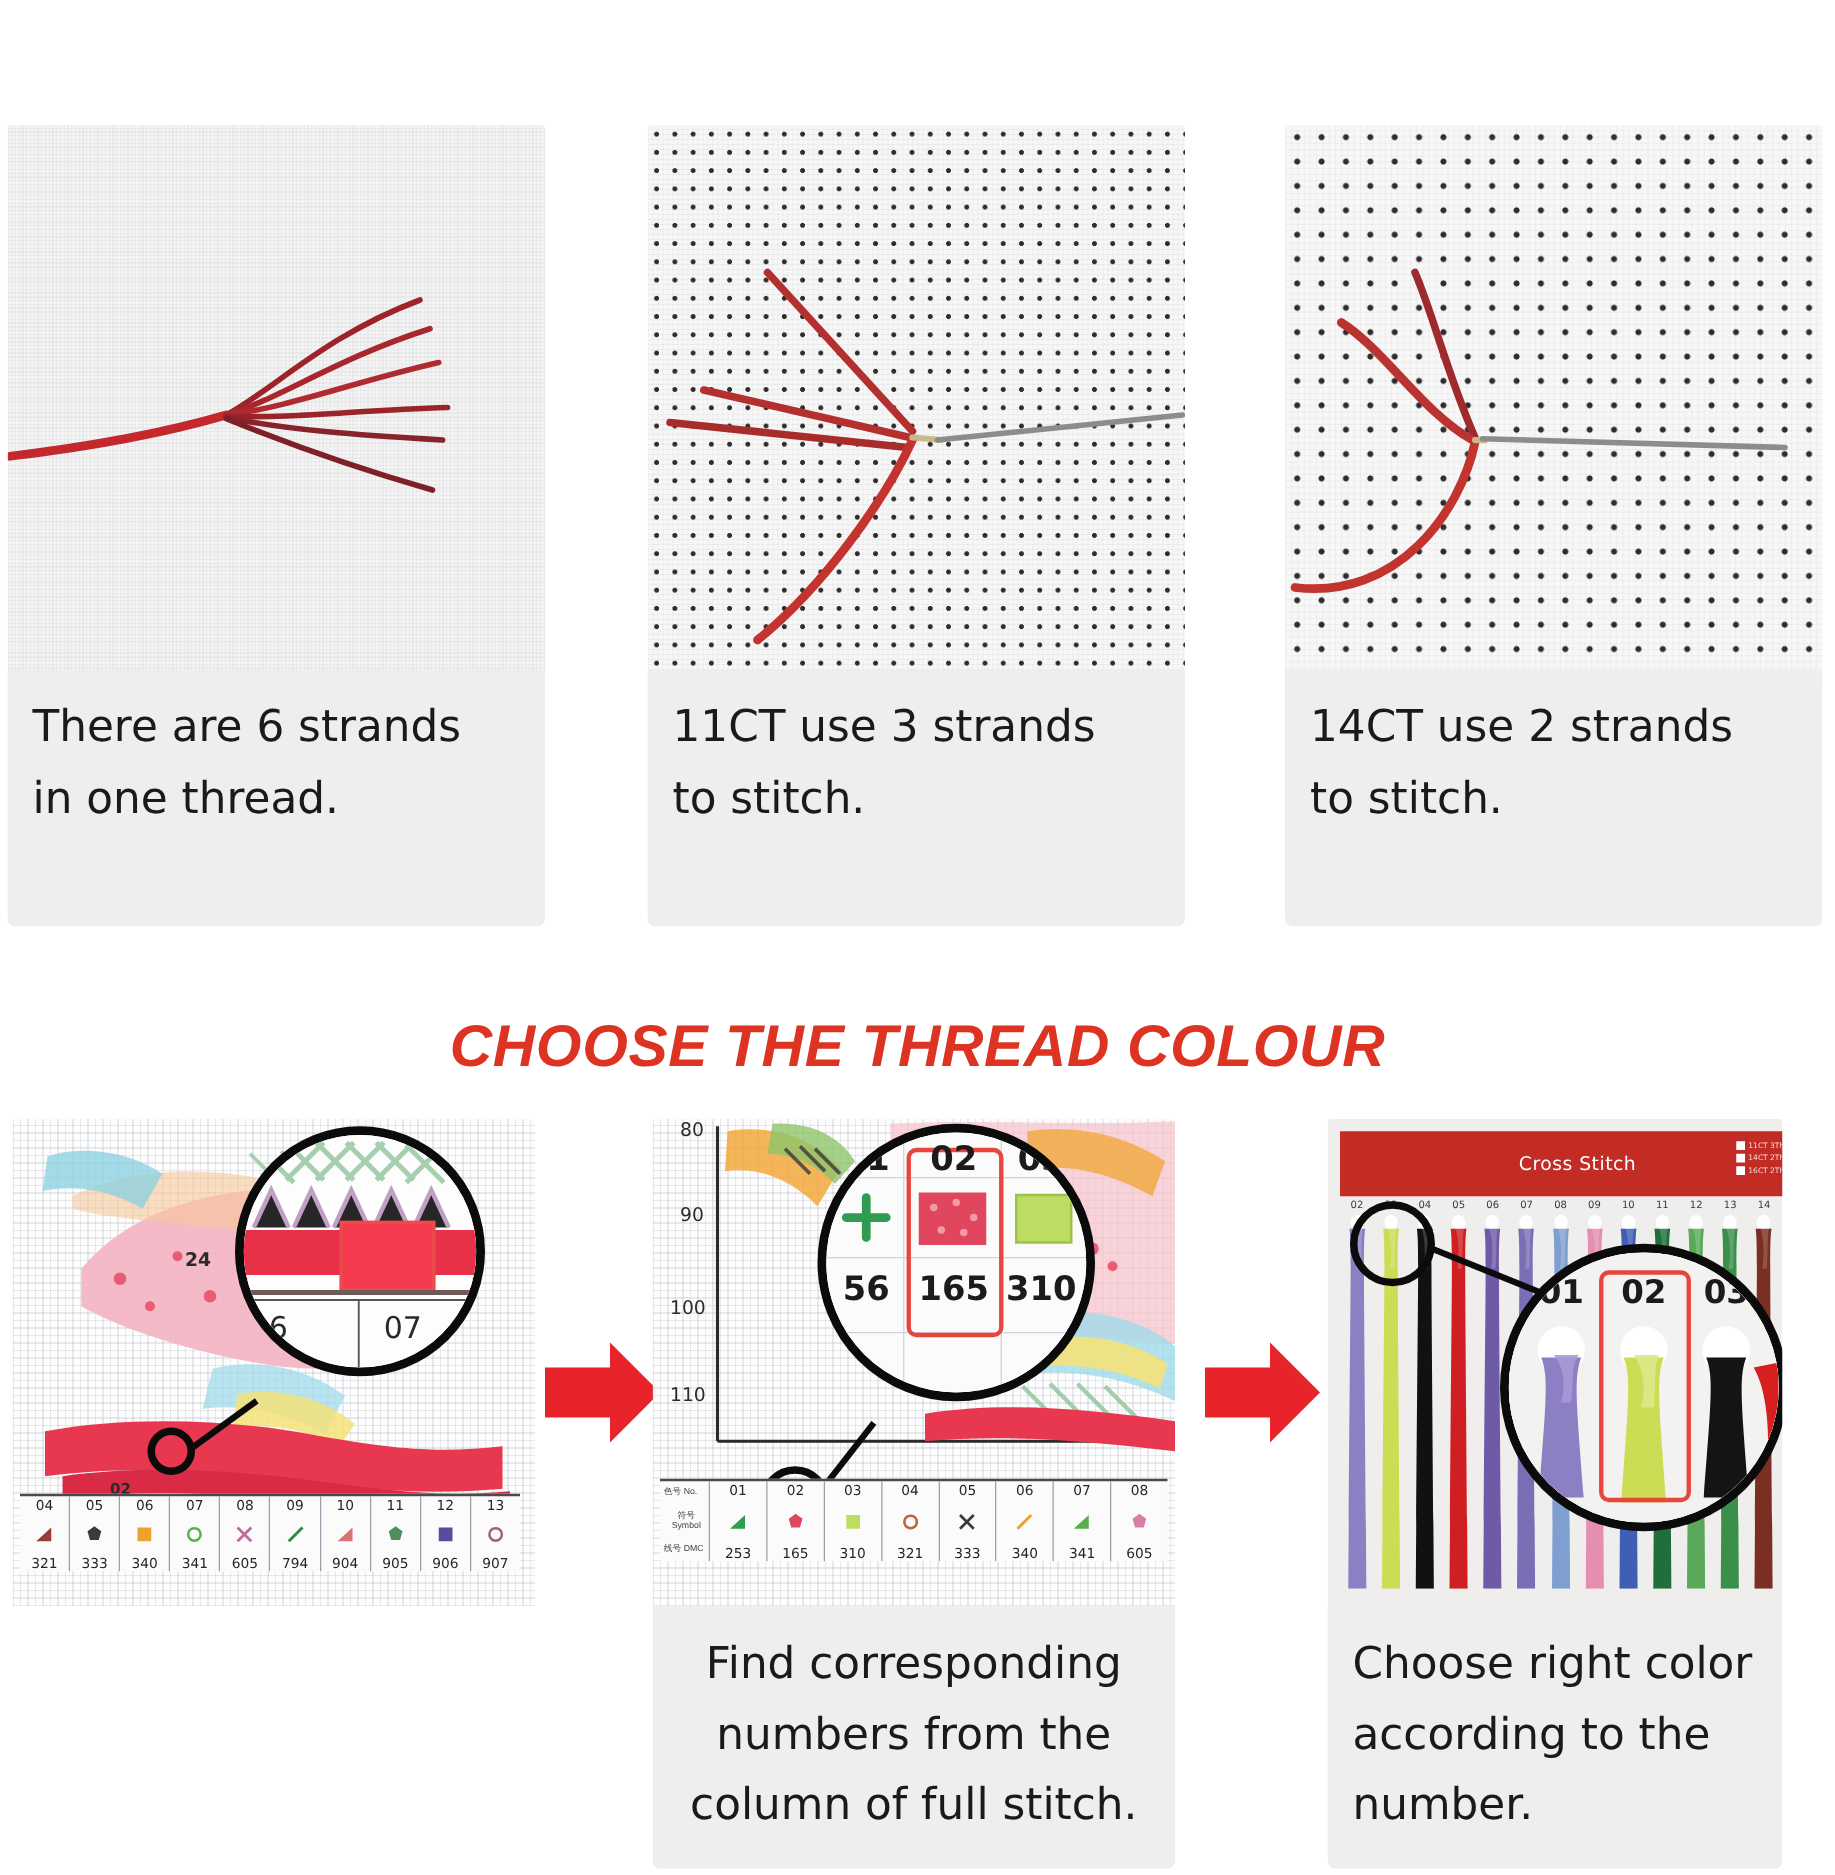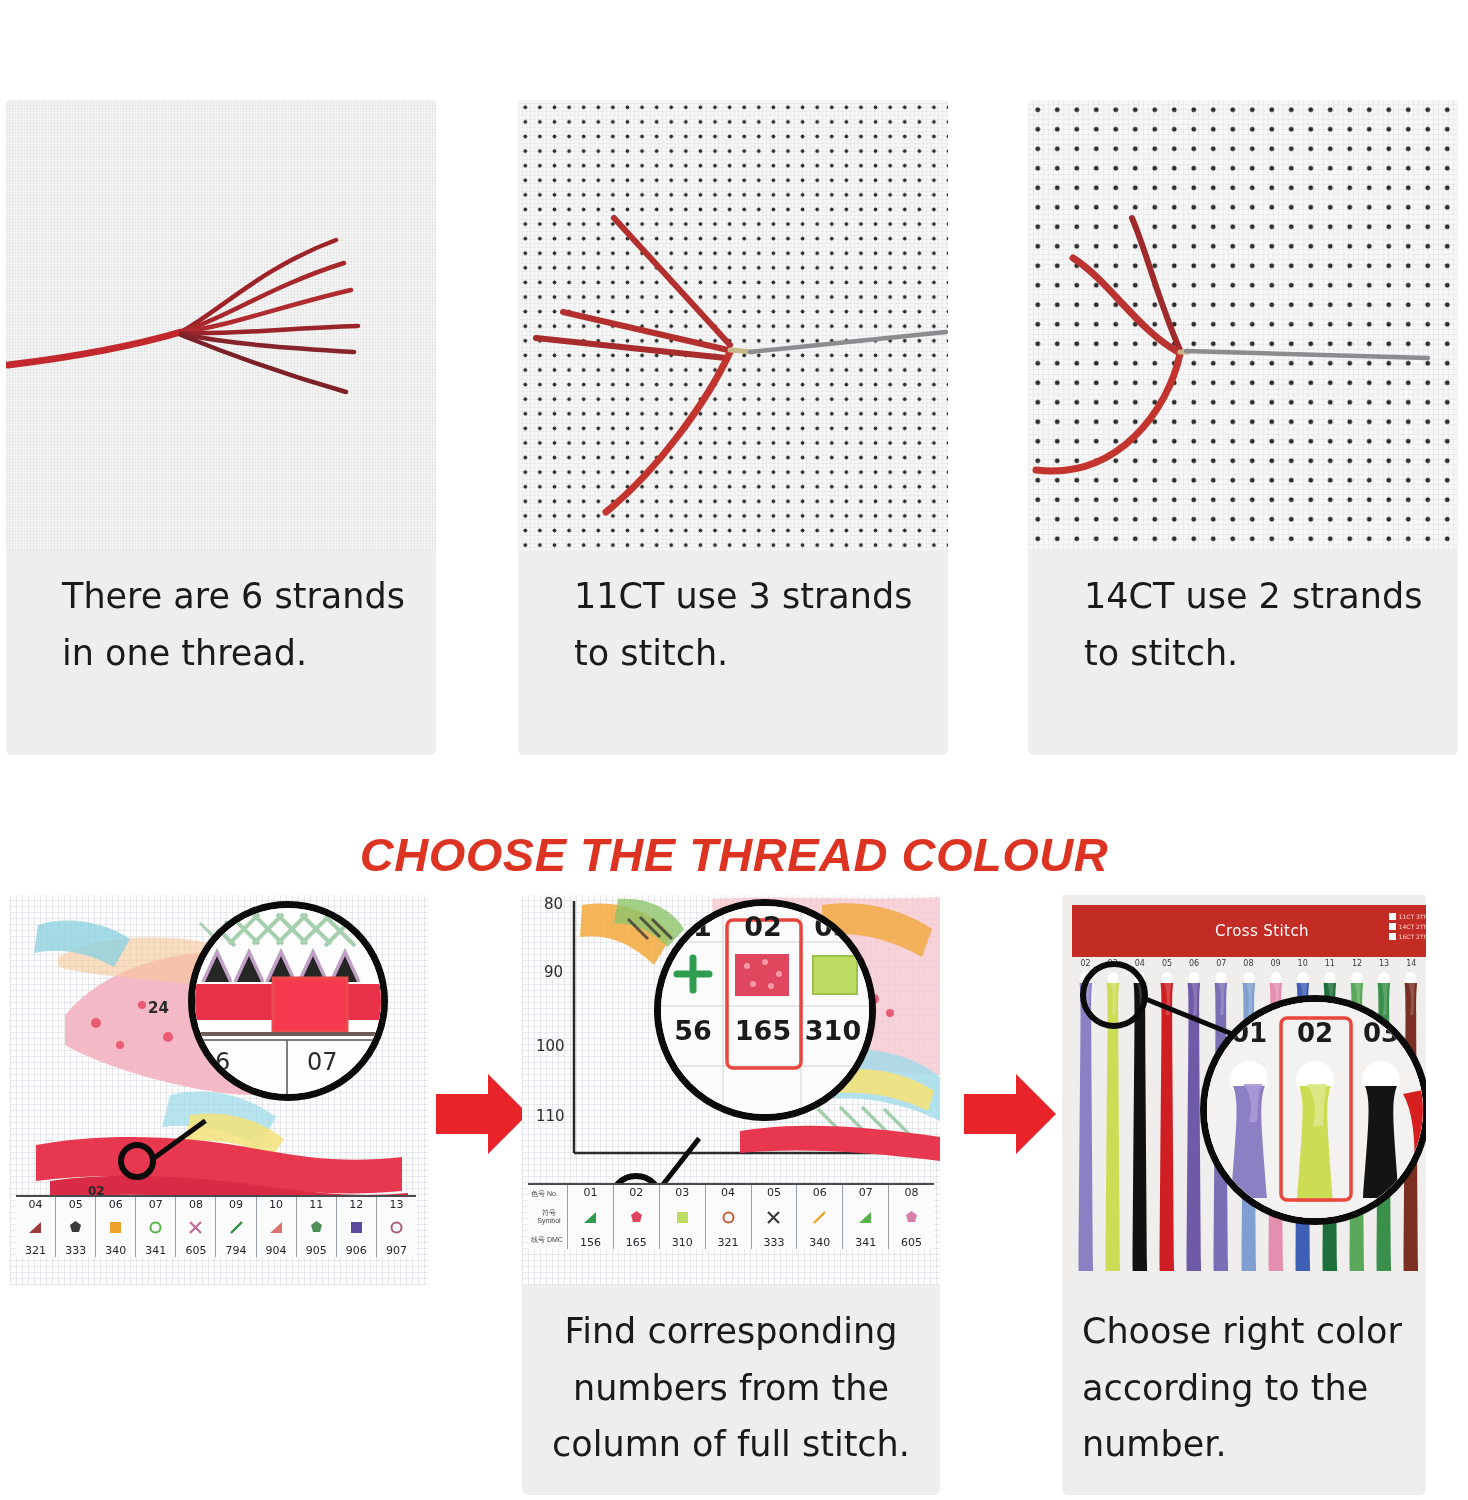--- a/index.html
+++ b/index.html
@@ -26,21 +26,21 @@
     left: 0;
     width: 1468px;
     text-align: center;
     font-weight: bold;
     font-style: italic;
     color: #dd3322;
     letter-spacing: 0.5px;
     white-space: nowrap;
   }
   #heading-strands { top: 2px; font-size: 47px; }
-  #heading-colour  { top: 827px; font-size: 47px; }
+  #heading-colour  { top: 809px; font-size: 47px; }
 
   
   .card {
     position: absolute;
     overflow: hidden;
     border-radius: 3px;
   }
   .card .photo {
     position: absolute;
     left: 0; top: 0;
@@ -62,21 +62,21 @@
     font-family: "DejaVu Sans", "Liberation Sans", sans-serif;
     white-space: pre-line;
   }
 
   
   .r1 { top: 100px; width: 430px; height: 655px; }
   #card-strands { left: 6px; }
   #card-11ct    { left: 518px; }
   #card-14ct    { left: 1028px; }
   .r1 .photo   { width: 430px; height: 450px; }
-  .r1 .caption { top: 450px; height: 205px; padding-left: 36px; }
+  .r1 .caption { top: 436px; height: 205px; }
 
   
   .fabric-plain {
     width: 100%; height: 100%;
     background-color: #f4f4f5;
     background-image:
       repeating-linear-gradient(0deg, rgba(0,0,0,.035) 0 1px, transparent 1px 3px),
       repeating-linear-gradient(90deg, rgba(0,0,0,.035) 0 1px, transparent 1px 3px);
   }
   
@@ -503,21 +503,21 @@
       <div class="legend-label-col">
             <span>色号 No.</span>
             <span>符号 Symbol</span>
             <span>线号 DMC</span>
           </div>
           <div class="legend-cell">
             <div class="legend-code">01</div>
             <div class="legend-sym"><svg width="15" height="15" viewBox="0 0 15 15">
                 <polygon points="1,13 13,13 13,2" fill="#2e9d4f"></polygon>
               </svg></div>
-            <div class="legend-dmc">156</div>
+            <div class="legend-dmc">253</div>
           </div>
           <div class="legend-cell">
             <div class="legend-code">02</div>
             <div class="legend-sym"><svg width="15" height="15" viewBox="0 0 15 15">
                 <polygon points="7.5,1 13,5 11,12 4,12 2,5" fill="#e0465e"></polygon>
               </svg></div>
             <div class="legend-dmc">165</div>
           </div>
           <div class="legend-cell">
             <div class="legend-code">03</div>

